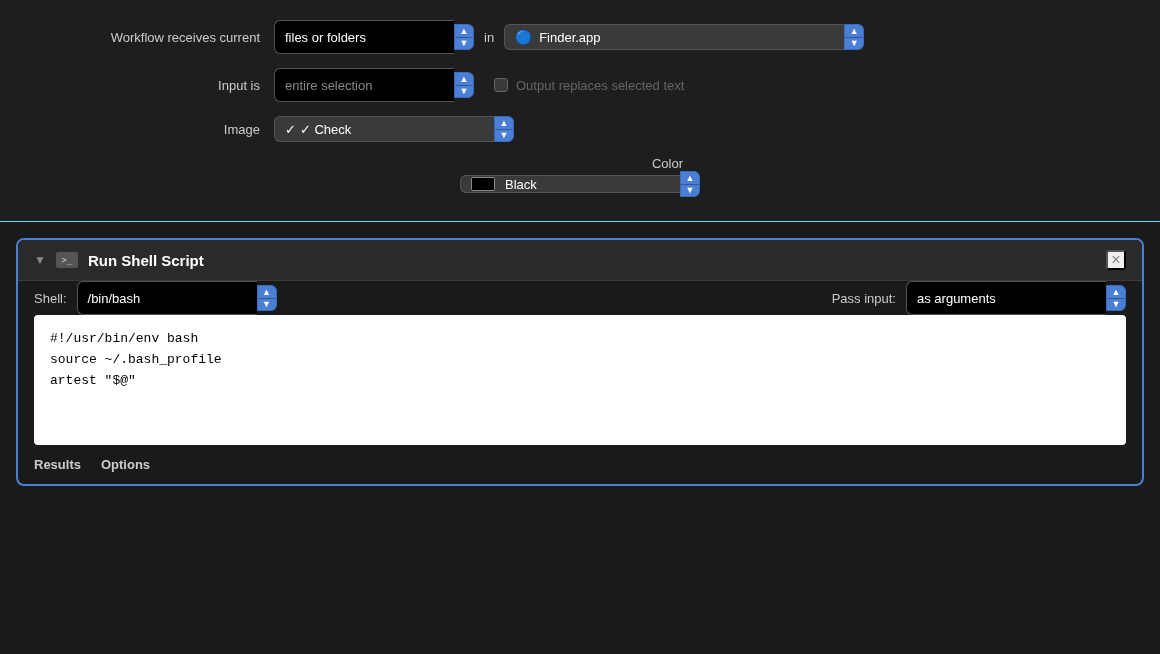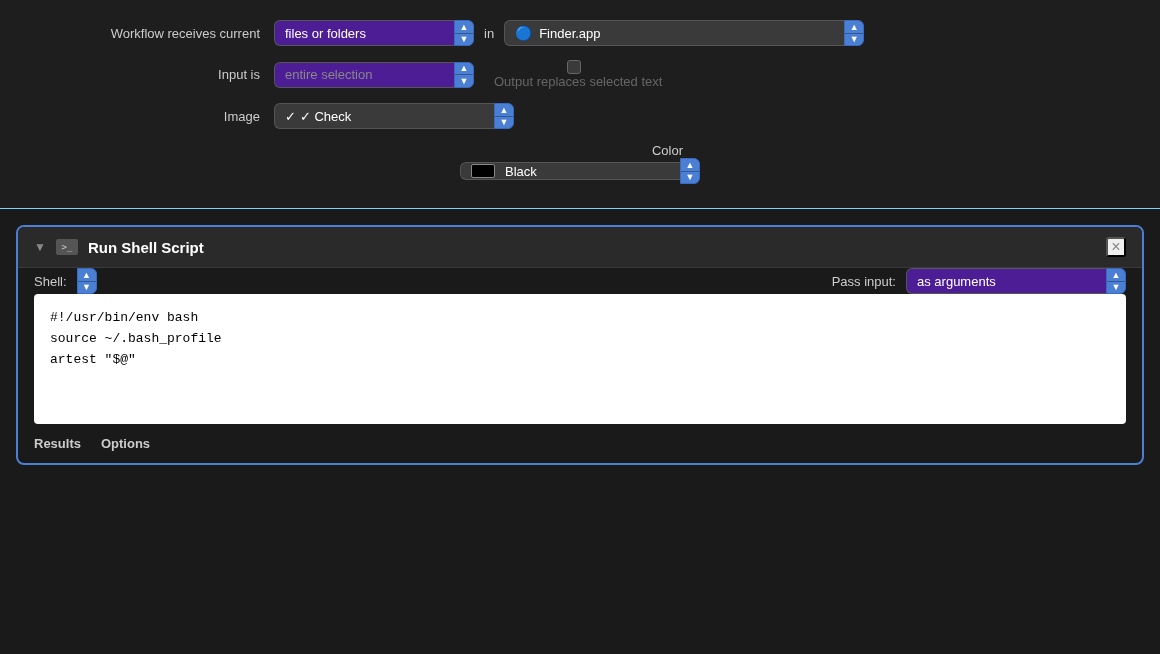--- a/index.html
+++ b/index.html
@@ -101,21 +101,20 @@
 
     .finder-label {
       color: #ffffff;
       font-size: 13px;
     }
 
     .checkbox-area {
       display: flex;
       align-items: center;
       margin-left: 20px;
-      flex-direction: column;
     }
 
     .checkbox-custom {
       width: 14px;
       height: 14px;
       background: #3a3a3a;
       border: 1px solid #666;
       border-radius: 3px;
       margin-right: 8px;
       display: flex;
@@ -253,25 +252,25 @@
       font-size: 13px;
       color: #cccccc;
     }
 
     .shell-select-wrapper {
       display: flex;
       align-items: center;
     }
 
     .shell-select-field {
-      background: #4c1d95;
+      background: #000000;
       border: 1px solid #555;
       border-radius: 6px 0 0 6px;
       border-right: none;
-      height: 26px;
+      height: 34px;
       color: #ffffff;
       font-size: 13px;
       padding: 0 10px;
       min-width: 180px;
       cursor: pointer;
       display: flex;
       align-items: center;
     }
 
     .code-area {
@@ -394,20 +393,21 @@
       <span>&gt;_</span>
     </div>
     <span class="shell-title">Run Shell Script</span>
     <button class="close-btn">×</button>
   </div>
 
   <div class="shell-controls">
     <div class="shell-control-left">
       <span class="control-label">Shell:</span>
       <div class="shell-select-wrapper">
+        <div class="shell-select-field">/bin/bash</div>
         <div class="stepper-box">
           <button class="stepper-up">▲</button>
           <button class="stepper-down">▼</button>
         </div>
       </div>
     </div>
     <div class="shell-control-right">
       <span class="control-label">Pass input:</span>
       <div class="shell-select-wrapper">
         <div class="shell-select-field" style="min-width:200px;">as arguments</div>

